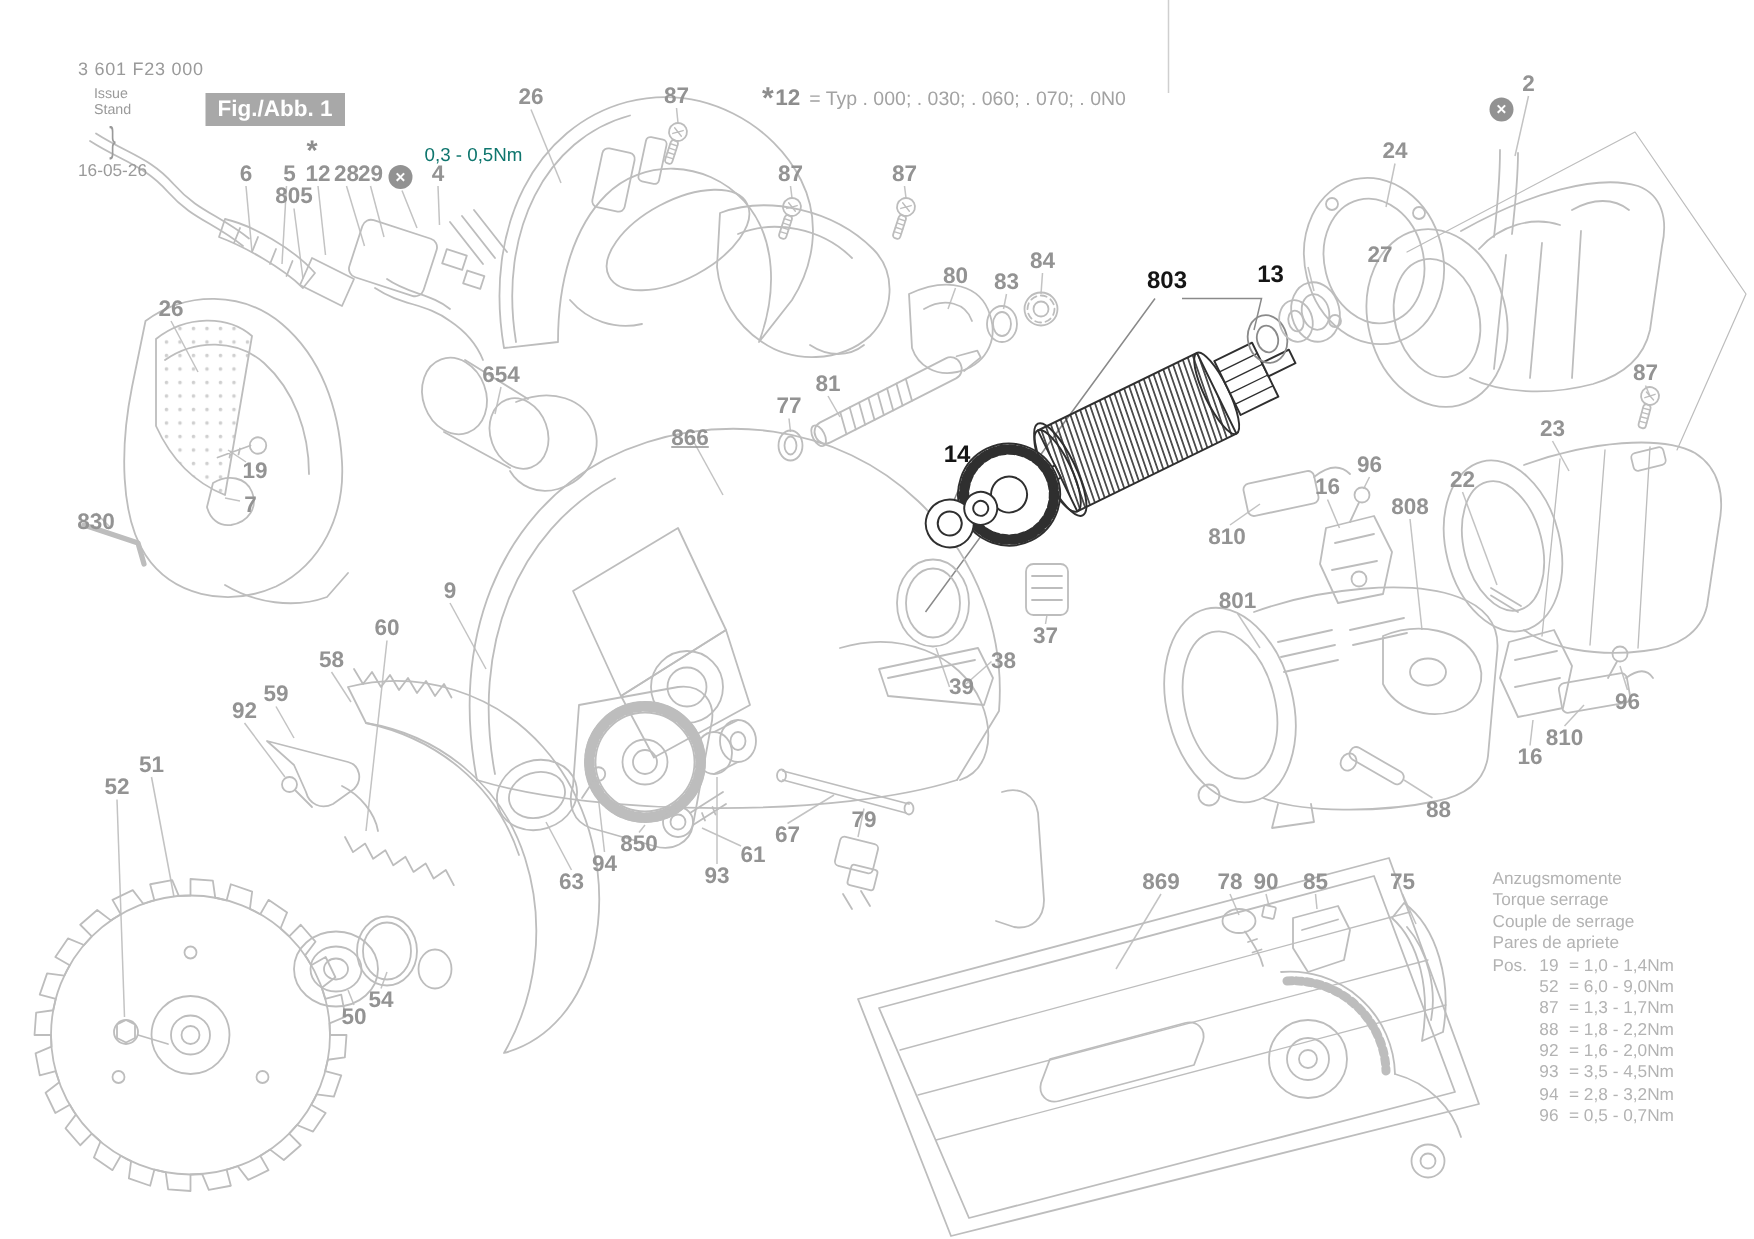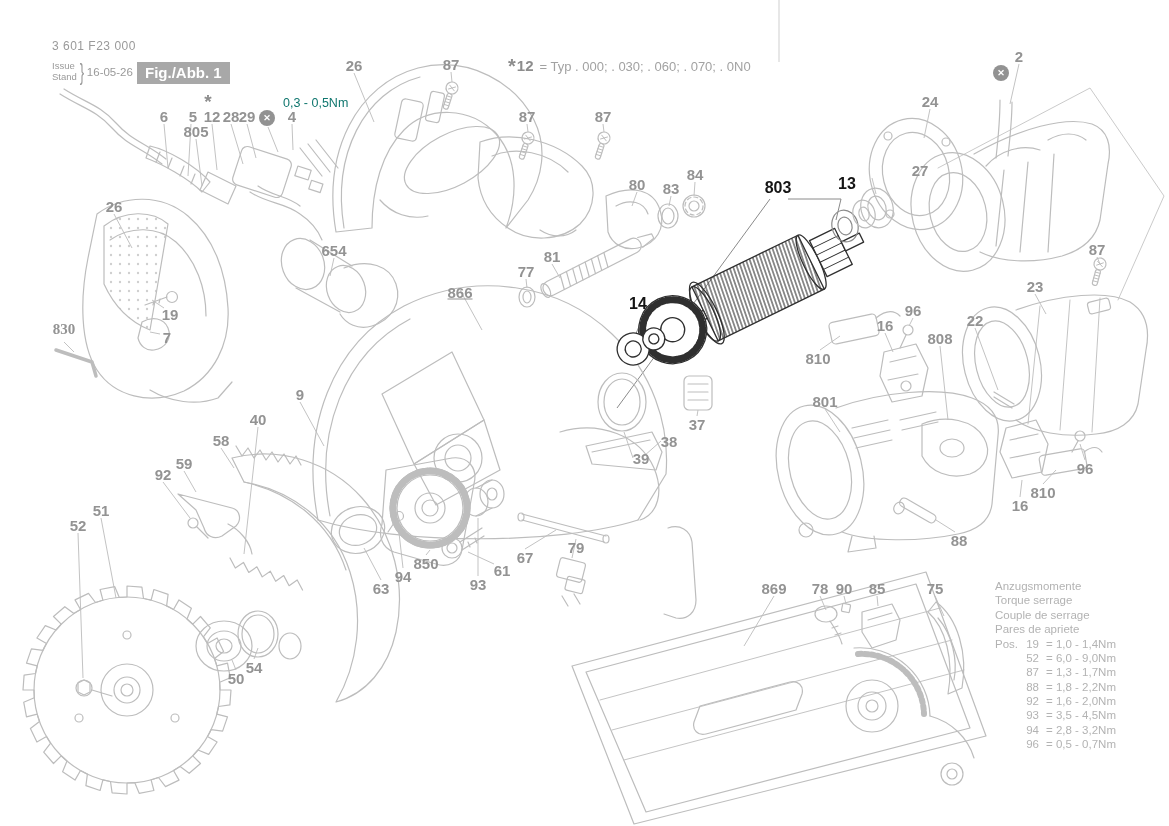--- a/index.html
+++ b/index.html
@@ -2,21 +2,21 @@
 <html><head>
 <meta charset="utf-8">
 <style>
   html,body{margin:0;padding:0;background:#ffffff;}
   .canvas{position:relative;width:1169px;height:826px;background:#fff;overflow:hidden;
           font-family:"Liberation Sans",sans-serif;}
   svg.art{position:absolute;left:0;top:0;}
 
   
   .type-number{position:absolute;left:52px;top:39px;font-size:12px;color:#9a9a9a;letter-spacing:.5px;}
-  .issue-block{position:absolute;left:52px;top:58px;display:flex;align-items:center;color:#9a9a9a;}
+  .issue-block{position:absolute;left:52px;top:58px;display:flex;align-items:center;color:#9a9a9a;flex-direction:column;}
   .issue-words{display:flex;flex-direction:column;font-size:9.5px;line-height:1.15;}
   .issue-brace{font-size:24px;font-weight:400;transform:scaleX(.55);margin:0 1px;}
   .issue-date{font-size:11.5px;}
   .fig-badge{position:absolute;left:137px;top:62px;background:#a8a8a8;color:#ffffff;
              font-size:15px;font-weight:bold;padding:2px 8px 3px 8px;}
 
   
   .typ-note{position:absolute;left:508px;top:53px;display:flex;align-items:baseline;white-space:nowrap;}
   .typ-star{font-size:20px;font-weight:bold;color:#8d8d8d;margin-right:1px;position:relative;top:2px;}
   .typ-pos{font-size:15px;font-weight:bold;color:#8d8d8d;margin-right:6px;}
@@ -444,21 +444,21 @@
       <div class="part-label" style="left: 212px; top: 116px;">12</div>
       <div class="part-label" style="left: 231px; top: 116px;">28</div>
       <div class="part-label" style="left: 247px; top: 116px;">29</div>
       <div class="part-label" style="left: 292px; top: 116px;">4</div>
       <div class="part-label" style="left: 354px; top: 65px;">26</div>
       <div class="part-label" style="left: 451px; top: 64px;">87</div>
       <div class="part-label" style="left: 527px; top: 116px;">87</div>
       <div class="part-label" style="left: 603px; top: 116px;">87</div>
       <div class="part-label" style="left: 114px; top: 206px;">26</div>
       <div class="part-label" style="left: 334px; top: 250px;">654</div>
-      <div class="part-label" style="left: 64px; top: 329px; font-family: Liberation Serif, serif;">830</div>
+      <div class="part-label" style="left: 64px; top: 348px;">830</div>
       <div class="part-label" style="left: 170px; top: 314px;">19</div>
       <div class="part-label" style="left: 167px; top: 337px;">7</div>
       <div class="part-label" style="left: 637px; top: 184px;">80</div>
       <div class="part-label" style="left: 671px; top: 188px;">83</div>
       <div class="part-label" style="left: 695px; top: 174px;">84</div>
       <div class="part-label bold" style="left: 778px; top: 188px;">803</div>
       <div class="part-label bold" style="left: 847px; top: 184px;">13</div>
       <div class="part-label" style="left: 920px; top: 170px;">27</div>
       <div class="part-label" style="left: 930px; top: 101px;">24</div>
       <div class="part-label" style="left: 1019px; top: 56px;">2</div>
@@ -470,21 +470,21 @@
       <div class="part-label" style="left: 1035px; top: 286px;">23</div>
       <div class="part-label" style="left: 913px; top: 310px;">96</div>
       <div class="part-label" style="left: 975px; top: 320px;">22</div>
       <div class="part-label" style="left: 885px; top: 325px;">16</div>
       <div class="part-label" style="left: 940px; top: 338px;">808</div>
       <div class="part-label" style="left: 818px; top: 358px;">810</div>
       <div class="part-label" style="left: 300px; top: 394px;">9</div>
       <div class="part-label" style="left: 697px; top: 424px;">37</div>
       <div class="part-label" style="left: 669px; top: 441px;">38</div>
       <div class="part-label" style="left: 641px; top: 458px;">39</div>
-      <div class="part-label" style="left: 258px; top: 419px;">40</div>
+      <div class="part-label" style="left: 258px; top: 419px;">60</div>
       <div class="part-label" style="left: 221px; top: 440px;">58</div>
       <div class="part-label" style="left: 184px; top: 463px;">59</div>
       <div class="part-label" style="left: 163px; top: 474px;">92</div>
       <div class="part-label" style="left: 101px; top: 510px;">51</div>
       <div class="part-label" style="left: 78px; top: 525px;">52</div>
       <div class="part-label" style="left: 825px; top: 401px;">801</div>
       <div class="part-label" style="left: 1085px; top: 468px;">96</div>
       <div class="part-label" style="left: 1043px; top: 492px;">810</div>
       <div class="part-label" style="left: 1020px; top: 505px;">16</div>
       <div class="part-label" style="left: 959px; top: 540px;">88</div>

